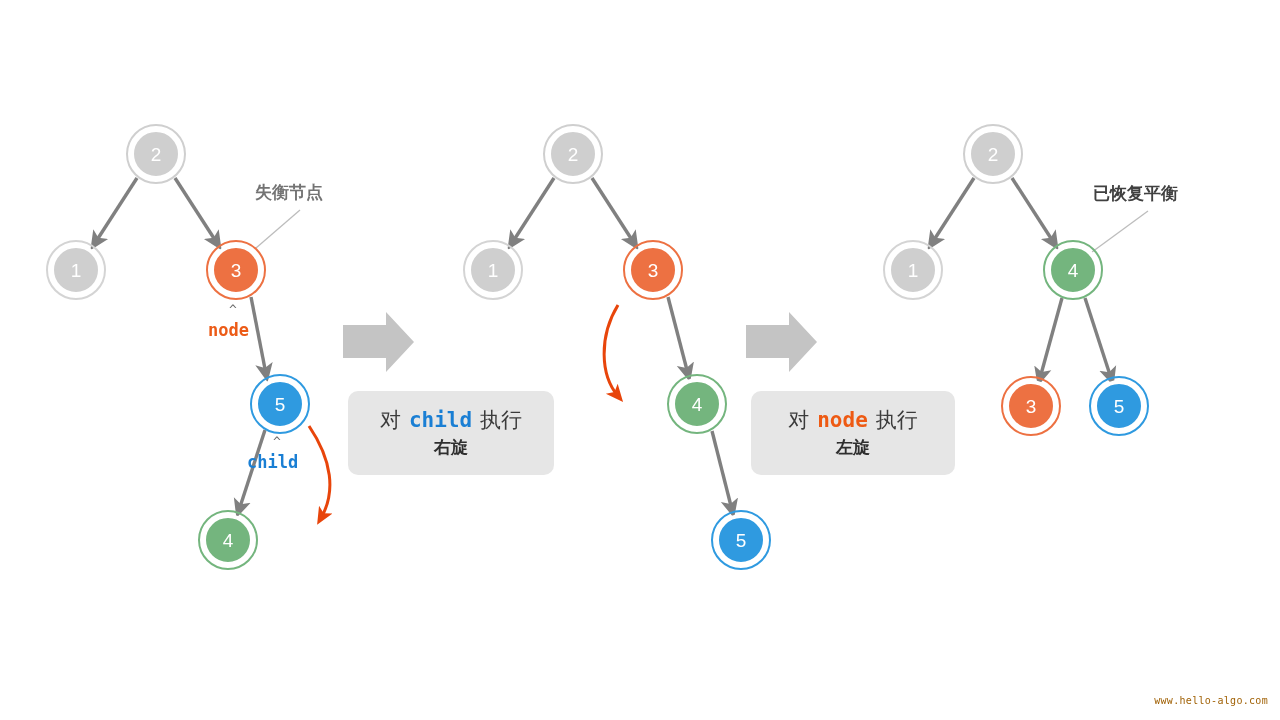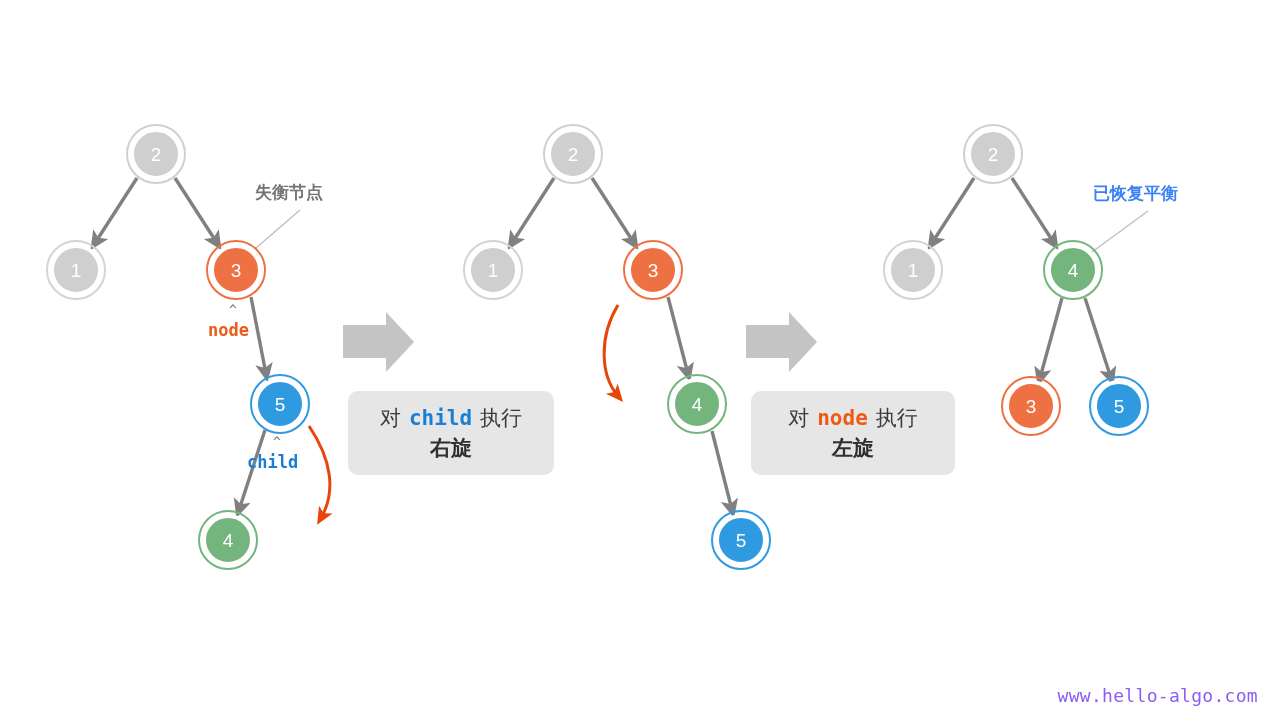--- a/index.html
+++ b/index.html
@@ -57,21 +57,21 @@
   
   .callout {
     position: absolute;
     font-family: "Liberation Sans", sans-serif;
     font-weight: bold;
     font-size: 17px;
     white-space: nowrap;
     z-index: 5;
   }
   .callout.orange { color: #737373; }
-  .callout.green  { color: #3b82f6; }
+  .callout.green  { color: #404040; }
 
   
   .ptr-label {
     position: absolute;
     font-family: "DejaVu Sans Mono", "Liberation Mono", monospace;
     font-weight: bold;
     font-size: 17px;
     white-space: nowrap;
     z-index: 5;
   }
@@ -114,33 +114,33 @@
     font-family: "DejaVu Sans Mono", "Liberation Mono", monospace;
     font-weight: bold;
     font-size: 21px;
     margin: 0 8px;
   }
   .op-code.blue   { color: #1a7fd4; }
   .op-code.orange { color: #ee5a13; }
   .op-line-2 {
     font-family: "Liberation Sans", sans-serif;
     font-weight: bold;
-    font-size: 21px;
+    font-size: 17px;
     color: #2f2f2f;
     line-height: 1.45;
   }
 
   
   .watermark {
     position: absolute;
-    right: 22px;
+    right: 12px;
     bottom: 14px;
     font-family: "DejaVu Sans Mono", "Liberation Mono", monospace;
-    font-size: 18px;
-    color: #8b5cf6;
+    font-size: 10px;
+    color: #a16207;
     letter-spacing: 0.3px;
     z-index: 6;
   }
 </style>
 </head>
 <body>
 
 <div id="canvas">
 
   <svg id="svg-layer" viewBox="0 0 1280 720">

